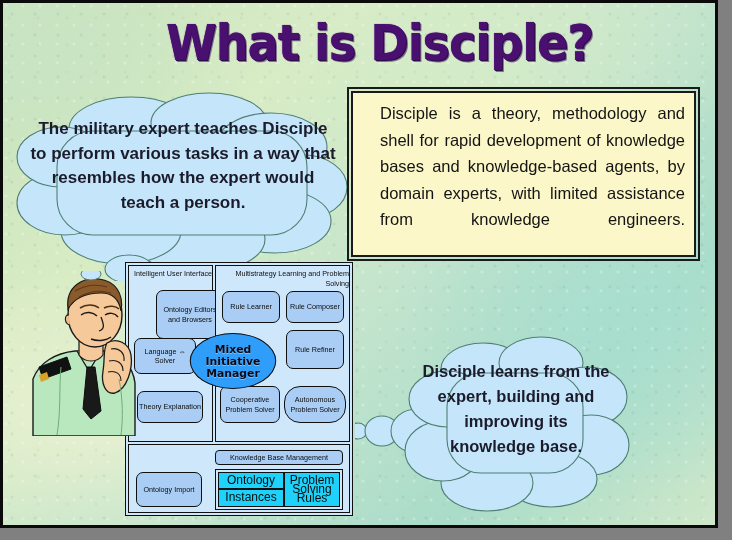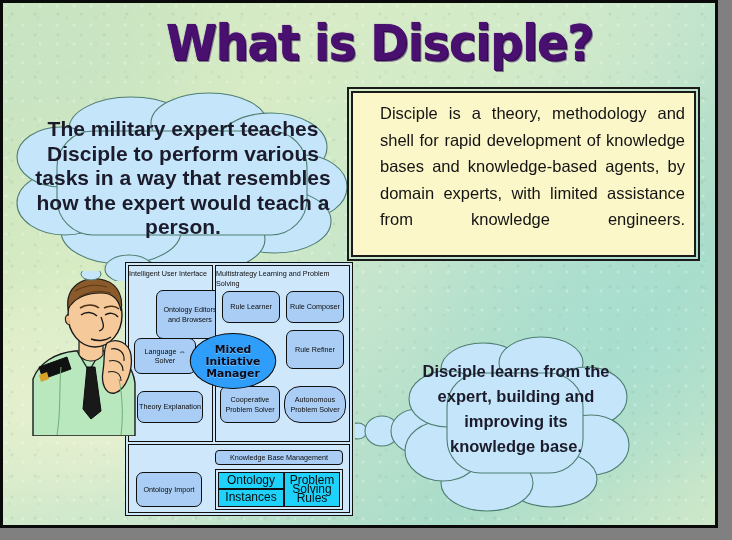--- a/index.html
+++ b/index.html
@@ -62,21 +62,21 @@
     font-family:"Liberation Sans",sans-serif;
     font-weight:bold;
     z-index:6;
     pointer-events:none;
   }
   .cloud-svg{position:absolute;z-index:5;}
 
   #cloud-left-wrap{position:absolute;left:10px;top:88px;width:340px;height:190px;}
   #cloud-left-text{
     left:16px;top:26px;width:308px;
-    font-size:21px;line-height:24.5px;
+    font-size:17px;line-height:24.5px;
   }
   #cloud-right-wrap{position:absolute;left:352px;top:318px;width:300px;height:200px;}
   #cloud-right-text{
     left:66px;top:38px;width:190px;
     font-size:16.5px;line-height:25px;
   }
 
   
   #definition-box{
     position:absolute;left:348px;top:88px;width:345px;height:166px;
@@ -113,21 +113,21 @@
     background:#cfe7fb;
     border:1.5px solid #101010;
     box-sizing:border-box;
   }
   #panel-iui{left:2px;top:2px;width:85px;height:177px;}
   #panel-mlps{left:89px;top:2px;width:135px;height:177px;}
   #panel-kbm{left:2px;top:181px;width:222px;height:69px;}
 
   .panel-heading{
     position:absolute;left:0;right:0;top:3px;
-    text-align:left;
+    text-align:right;
     font-size:7.2px;line-height:9.5px;
     color:#0d0d0d;
   }
   .rbox{
     position:absolute;
     background:#a9cdf4;
     border:1.2px solid #101010;
     border-radius:7px;
     box-sizing:border-box;
     display:flex;align-items:center;justify-content:center;

